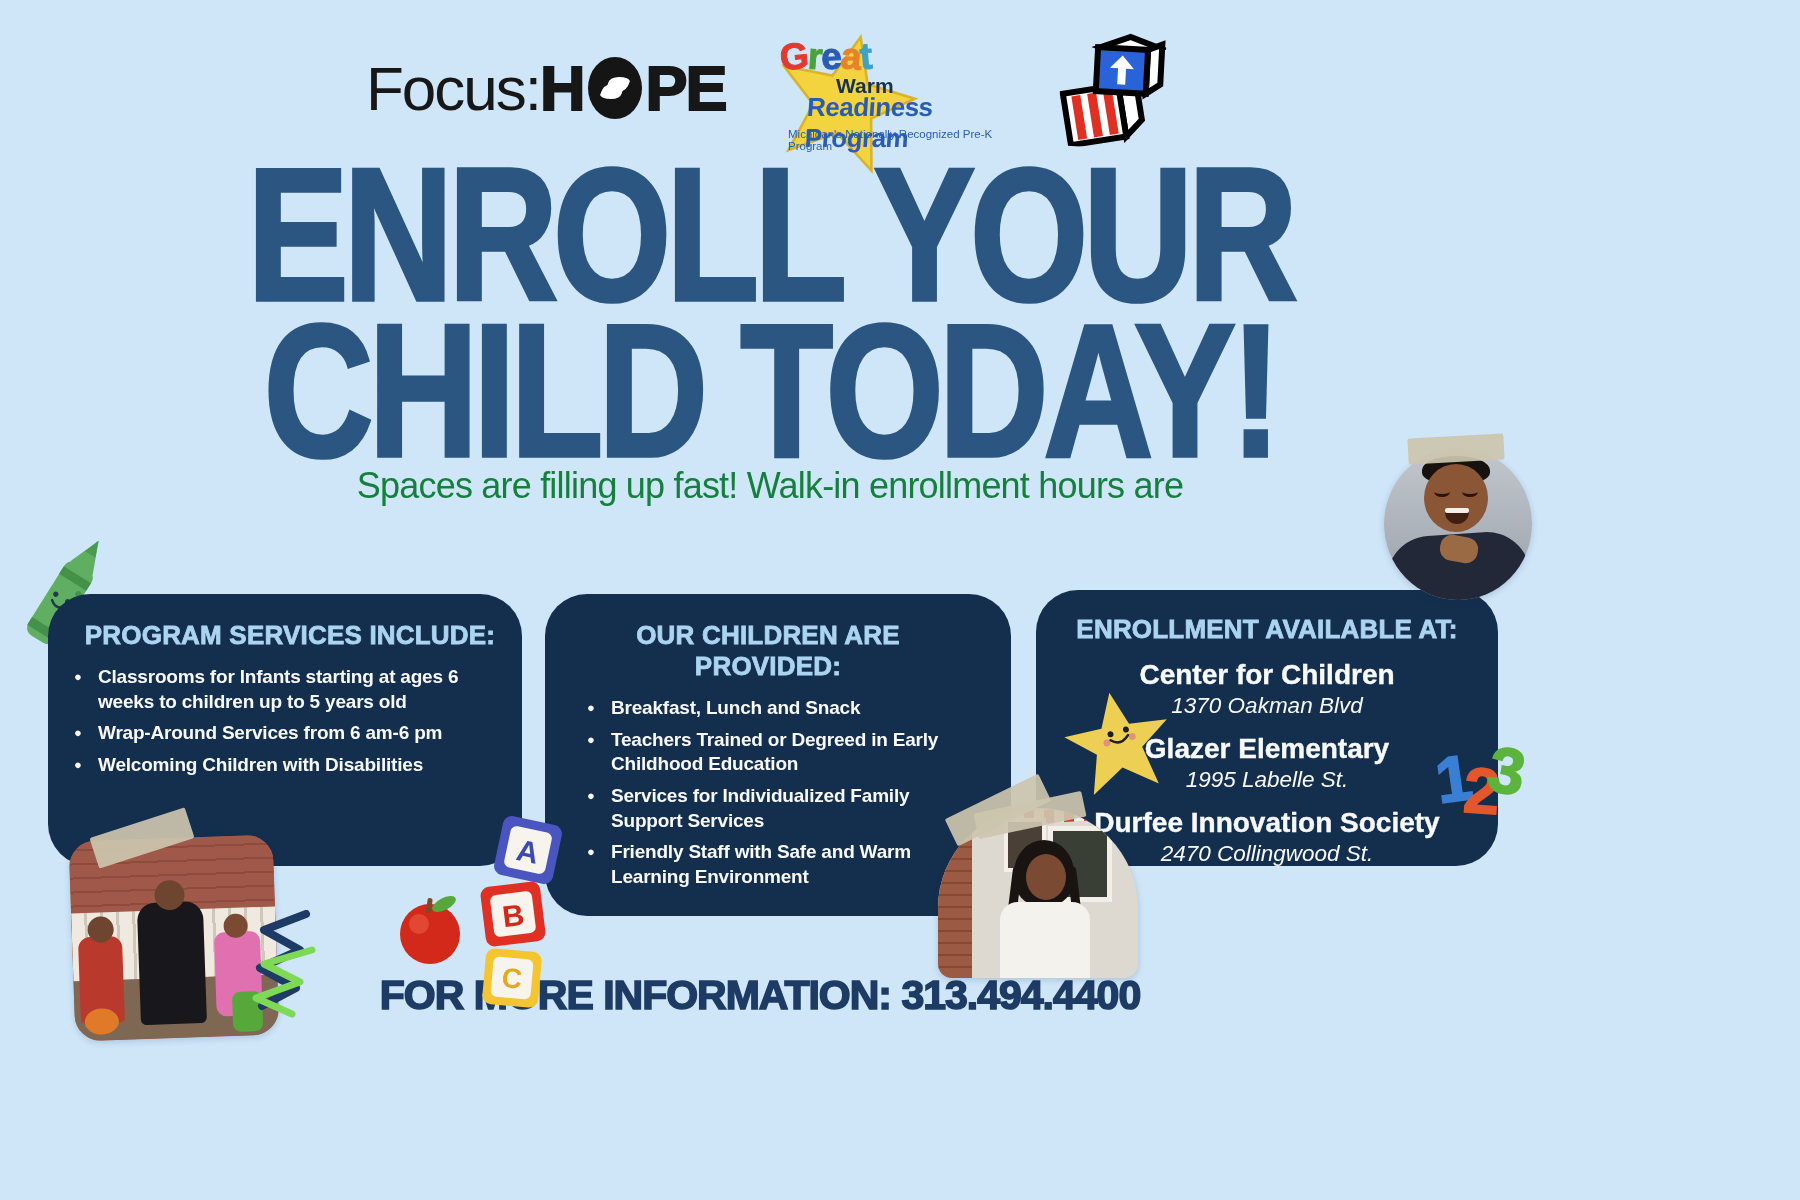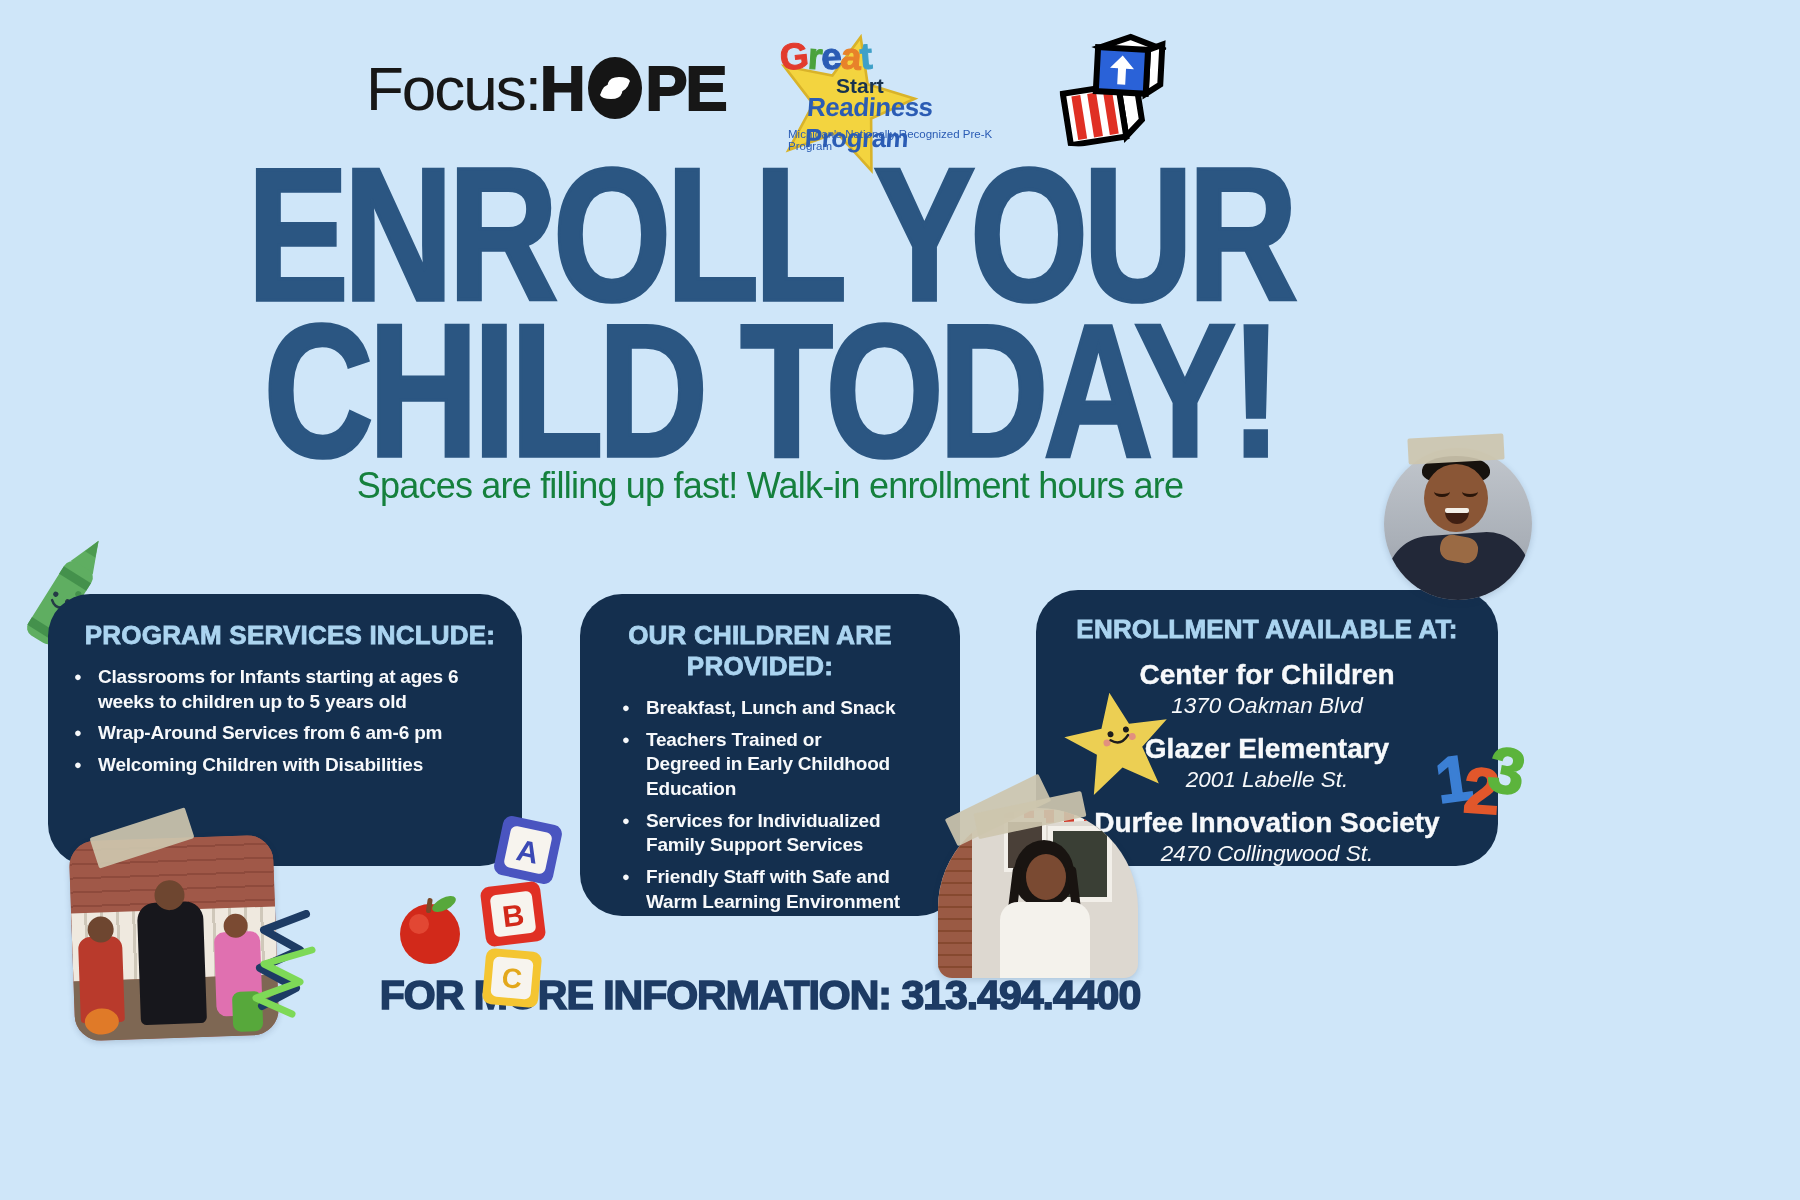--- a/index.html
+++ b/index.html
@@ -38,21 +38,21 @@
   .hl1{top:140px;}
   .hl2{top:296px;}
   .subtitle{position:absolute;top:462px;left:0;width:1540px;text-align:center;color:#15803d;
             font-size:36px;font-weight:500;line-height:1.32;letter-spacing:-0.8px;z-index:3;}
 
   
   .box{position:absolute;background:#142f4e;border-radius:42px;color:#f7f9fb;z-index:2;box-sizing:border-box;}
   .box-title{text-align:center;color:#abd4f0;font-size:26px;font-weight:700;
              -webkit-text-stroke:0.8px #abd4f0;letter-spacing:0.2px;}
   .box1{left:48px;top:594px;width:474px;height:272px;padding:26px 14px 16px 24px;}
-  .box2{left:545px;top:594px;width:380px;height:322px;padding:26px 60px 16px 40px;margin-left:35px;}
+  .box2{left:545px;top:594px;width:466px;height:322px;padding:26px 60px 16px 40px;}
   .box3{left:1036px;top:590px;width:462px;height:276px;padding:24px 18px;text-align:center;}
   .bullets{list-style:none;margin:14px 0 0;padding:0;font-size:19px;font-weight:700;
            line-height:1.3;letter-spacing:-0.2px;}
   .bullets li{position:relative;padding-left:26px;margin-bottom:7px;}
   .bullets li::before{content:"●";position:absolute;left:2px;top:4px;font-size:13px;}
   .loc{margin-top:14px;}
   .loc-name{font-size:28px;font-weight:700;-webkit-text-stroke:0.4px #f7f9fb;}
   .loc-addr{font-size:22.5px;font-style:italic;font-weight:500;margin-top:2px;}
 
   
@@ -138,21 +138,21 @@
     <span class="fh-bold">PE</span>
   </div>
 
   <div class="gs-logo">
     <svg class="gs-star" width="150" height="140" viewBox="0 0 112 108">
       <path d="M56 4 L70 38 L108 40 L79 63 L89 102 L56 80 L23 102 L33 63 L4 40 L42 38 Z" fill="#f3d43f" stroke="#d9b32a" stroke-width="2"></path>
     </svg>
     <div class="gs-great">
       <span class="g1">G</span><span class="g2">r</span><span class="g3">e</span><span class="g4">a</span><span class="g5">t</span>
     </div>
-    <div class="gs-start">Start</div>
+    <div class="gs-start">Warm</div>
     <div class="gs-readiness">Readiness Program</div>
     <div class="gs-tagline">Michigan's Nationally Recognized Pre-K Program</div>
   </div>
 
   <svg class="deco blocks-top" width="104" height="120" viewBox="0 0 104 120">
     <g transform="translate(8,62) rotate(-12 28 26)">
       <polygon points="56,0 74,-10 74,38 56,52" fill="#ffffff" stroke="#000000" stroke-width="6"></polygon>
       <rect x="0" y="0" width="56" height="52" fill="#ffffff" stroke="#000000" stroke-width="6"></rect>
       <rect x="8" y="4" width="9" height="44" fill="#e03024"></rect>
       <rect x="24" y="4" width="9" height="44" fill="#e03024"></rect>
@@ -193,21 +193,21 @@
   </div>
 
   <div class="box box3">
     <div class="box-title">ENROLLMENT AVAILABLE AT:</div>
     <div class="loc">
       <div class="loc-name">Center for Children</div>
       <div class="loc-addr">1370 Oakman Blvd</div>
     </div>
     <div class="loc">
       <div class="loc-name">Glazer Elementary</div>
-      <div class="loc-addr">2001 Labelle St.</div>
+      <div class="loc-addr">1995 Labelle St.</div>
     </div>
     <div class="loc">
       <div class="loc-name">Durfee Innovation Society</div>
       <div class="loc-addr">2470 Collingwood St.</div>
     </div>
   </div>
 
   <svg class="deco crayon" width="86" height="150" viewBox="0 0 86 150">
     <polygon points="43,4 30,36 56,36" fill="#5fae61"></polygon>
     <polygon points="43,4 37,20 49,20" fill="#4c9a50"></polygon>

